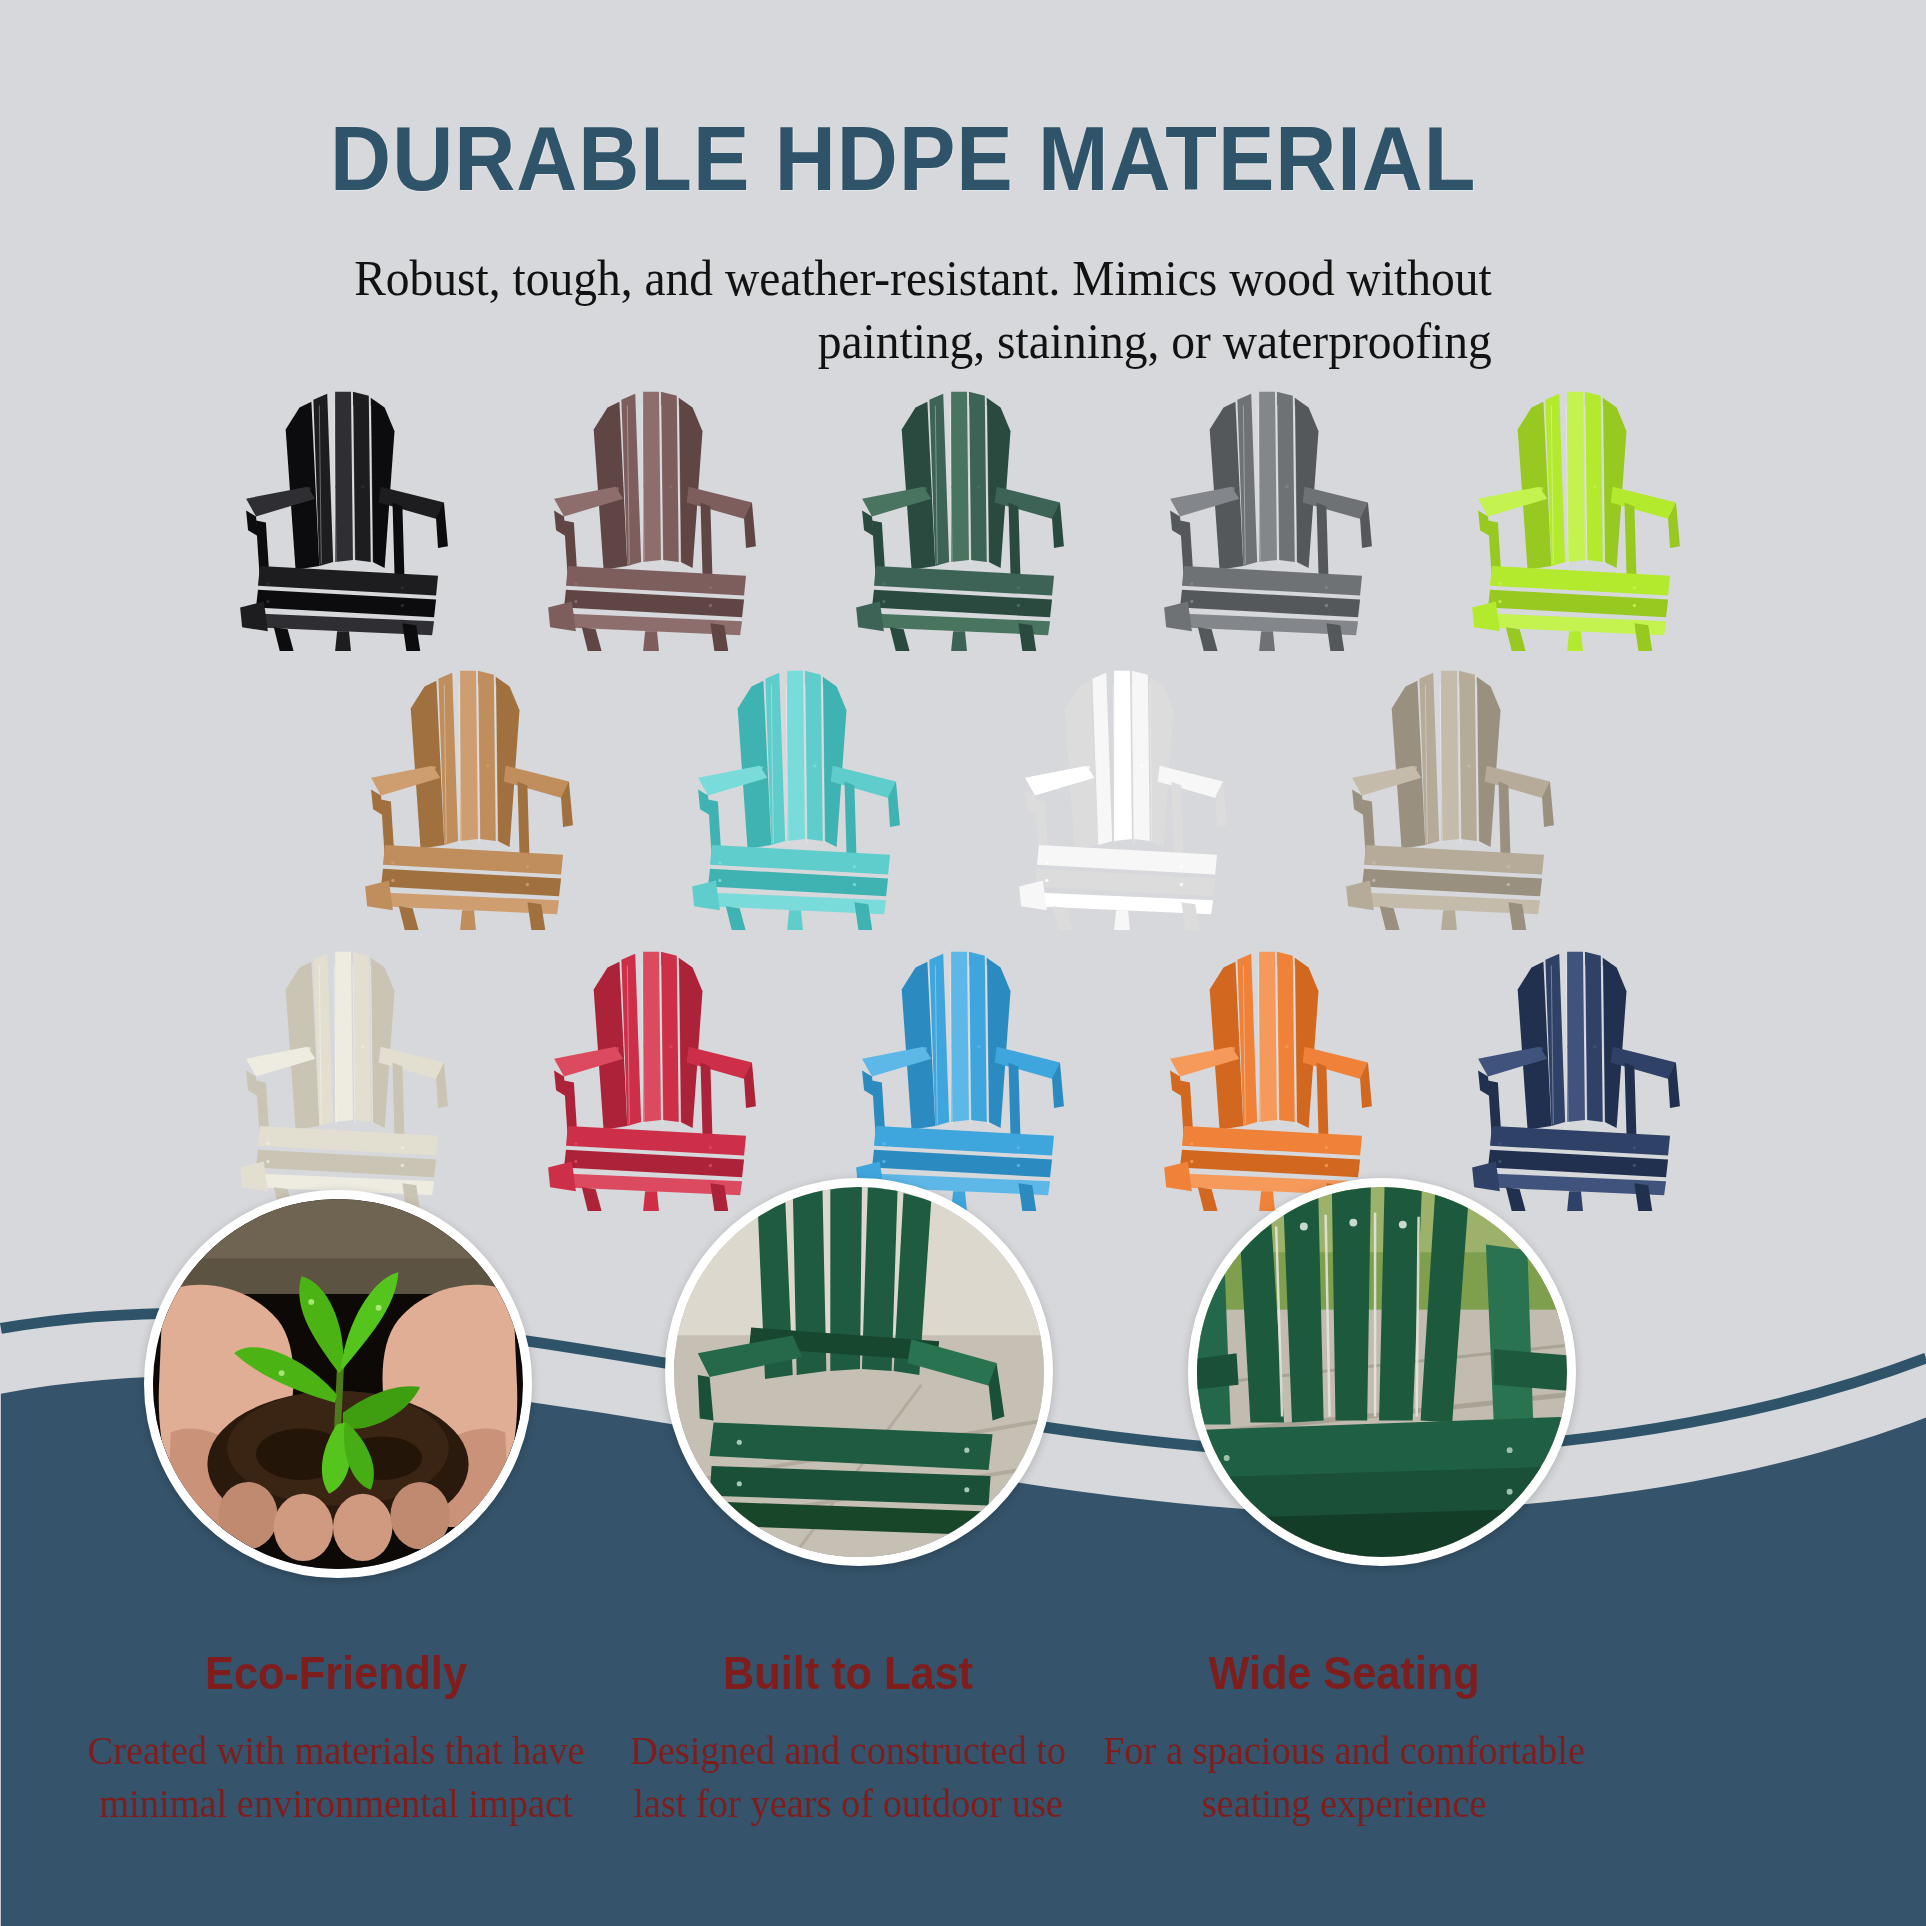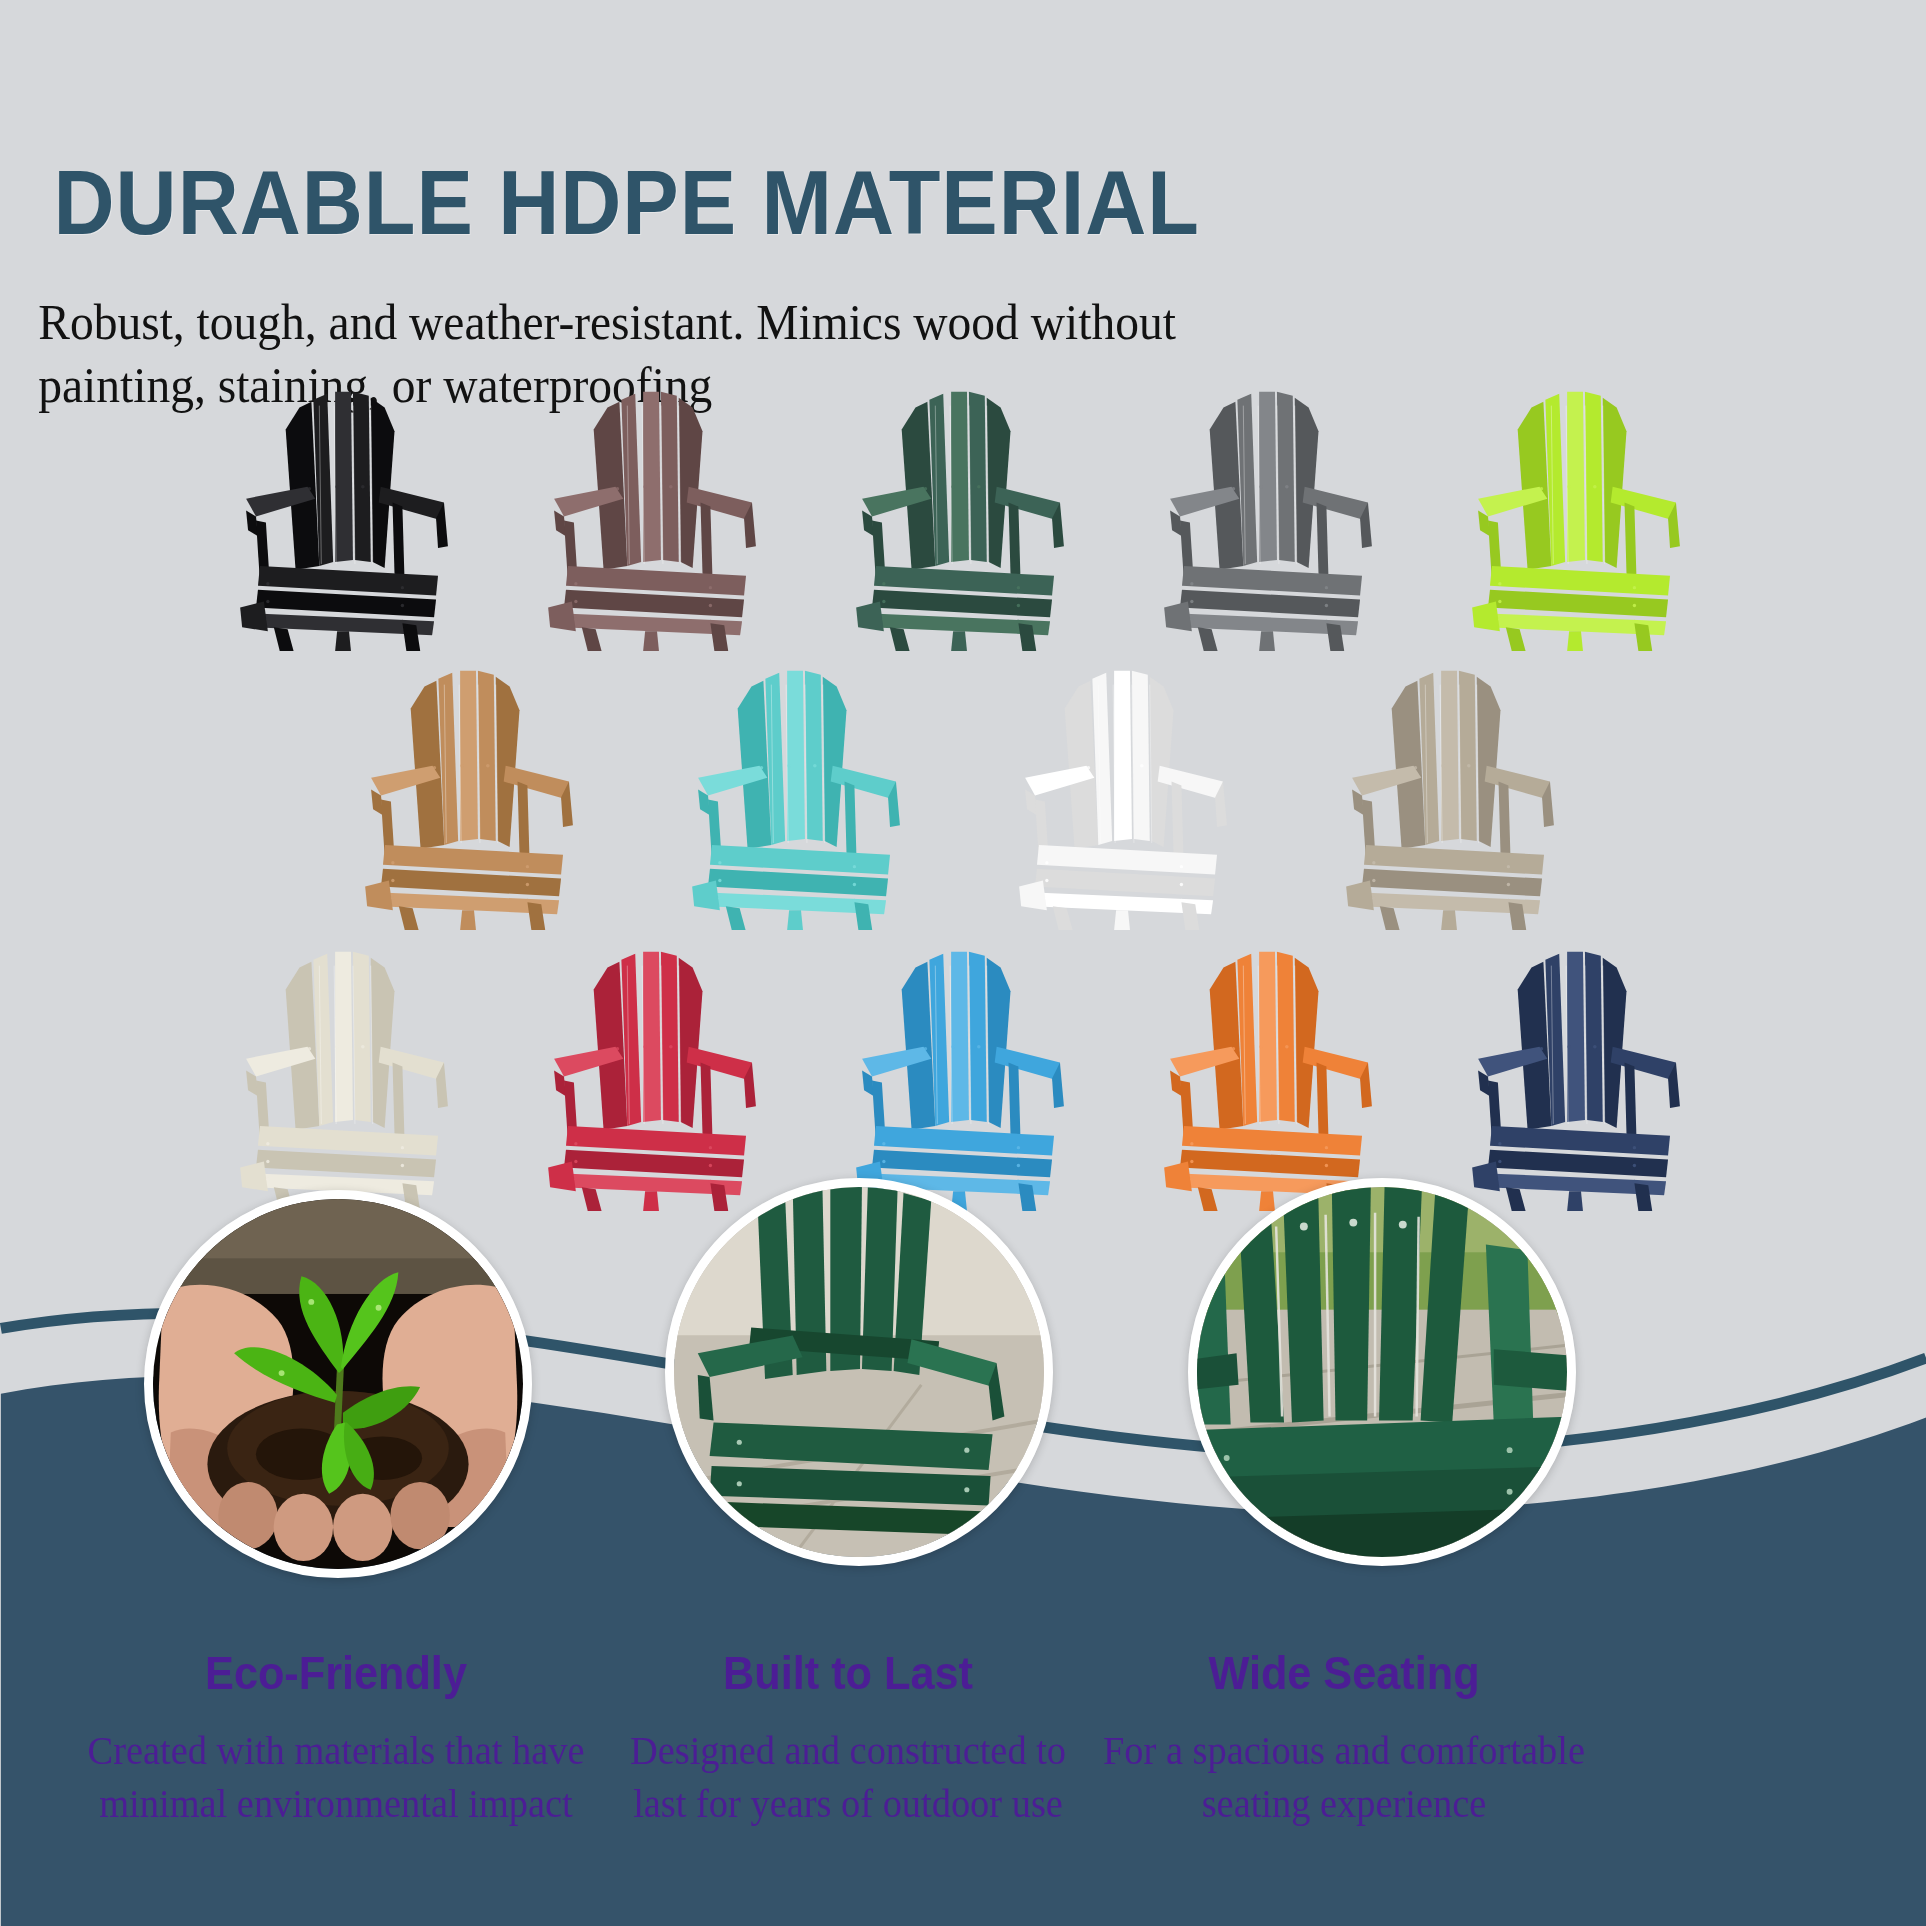--- a/index.html
+++ b/index.html
@@ -5,21 +5,21 @@
   * { margin:0; padding:0; box-sizing:border-box; }
   html,body { width:1927px; height:1927px; }
   body {
     font-family:"Liberation Sans", sans-serif;
     background:#d6d8db;
     position:relative;
     overflow:hidden;
   }
 
   
-  #header { position:absolute; top:0; left:0; width:1530px; height:376px; text-align:left;margin-top:44px; }
+  #header { position:absolute; top:0; left:0; width:1530px; height:376px; text-align:right; }
   #title {
     font-family:"Liberation Sans", sans-serif;
     font-weight:bold;
     font-size:91px;
     letter-spacing:1px;
     color:#2f5469;
     margin-top:107px;
     transform:scaleX(0.93);
     text-shadow:1px 1px 0 rgba(255,255,255,.35);
   }
@@ -52,21 +52,21 @@
     position:absolute; width:388px; height:388px; border-radius:50%;
     border:9px solid #ffffff; overflow:hidden;
     box-shadow:0 2px 10px rgba(0,0,0,.18);
   }
   #circle-0 { left:144px; top:1190px; }
   #circle-1 { left:665px; top:1178px; }
   #circle-2 { left:1188px; top:1178px; }
   .circle .inner { position:absolute; inset:0; }
 
   
-  .feature-text { position:absolute; width:564px; text-align:center; color:#4c1d95; }
+  .feature-text { position:absolute; width:564px; text-align:center; color:#7f1d1d; }
   #text-0 { left:54px; top:1646px; }
   #text-1 { left:566px; top:1646px; }
   #text-2 { left:1062px; top:1646px; }
   .feature-title {
     font-family:"Liberation Sans", sans-serif;
     font-weight:bold; font-size:46px; letter-spacing:0px;
     transform:scaleX(0.94);
   }
   .feature-desc {
     font-family:"Liberation Serif", serif;

